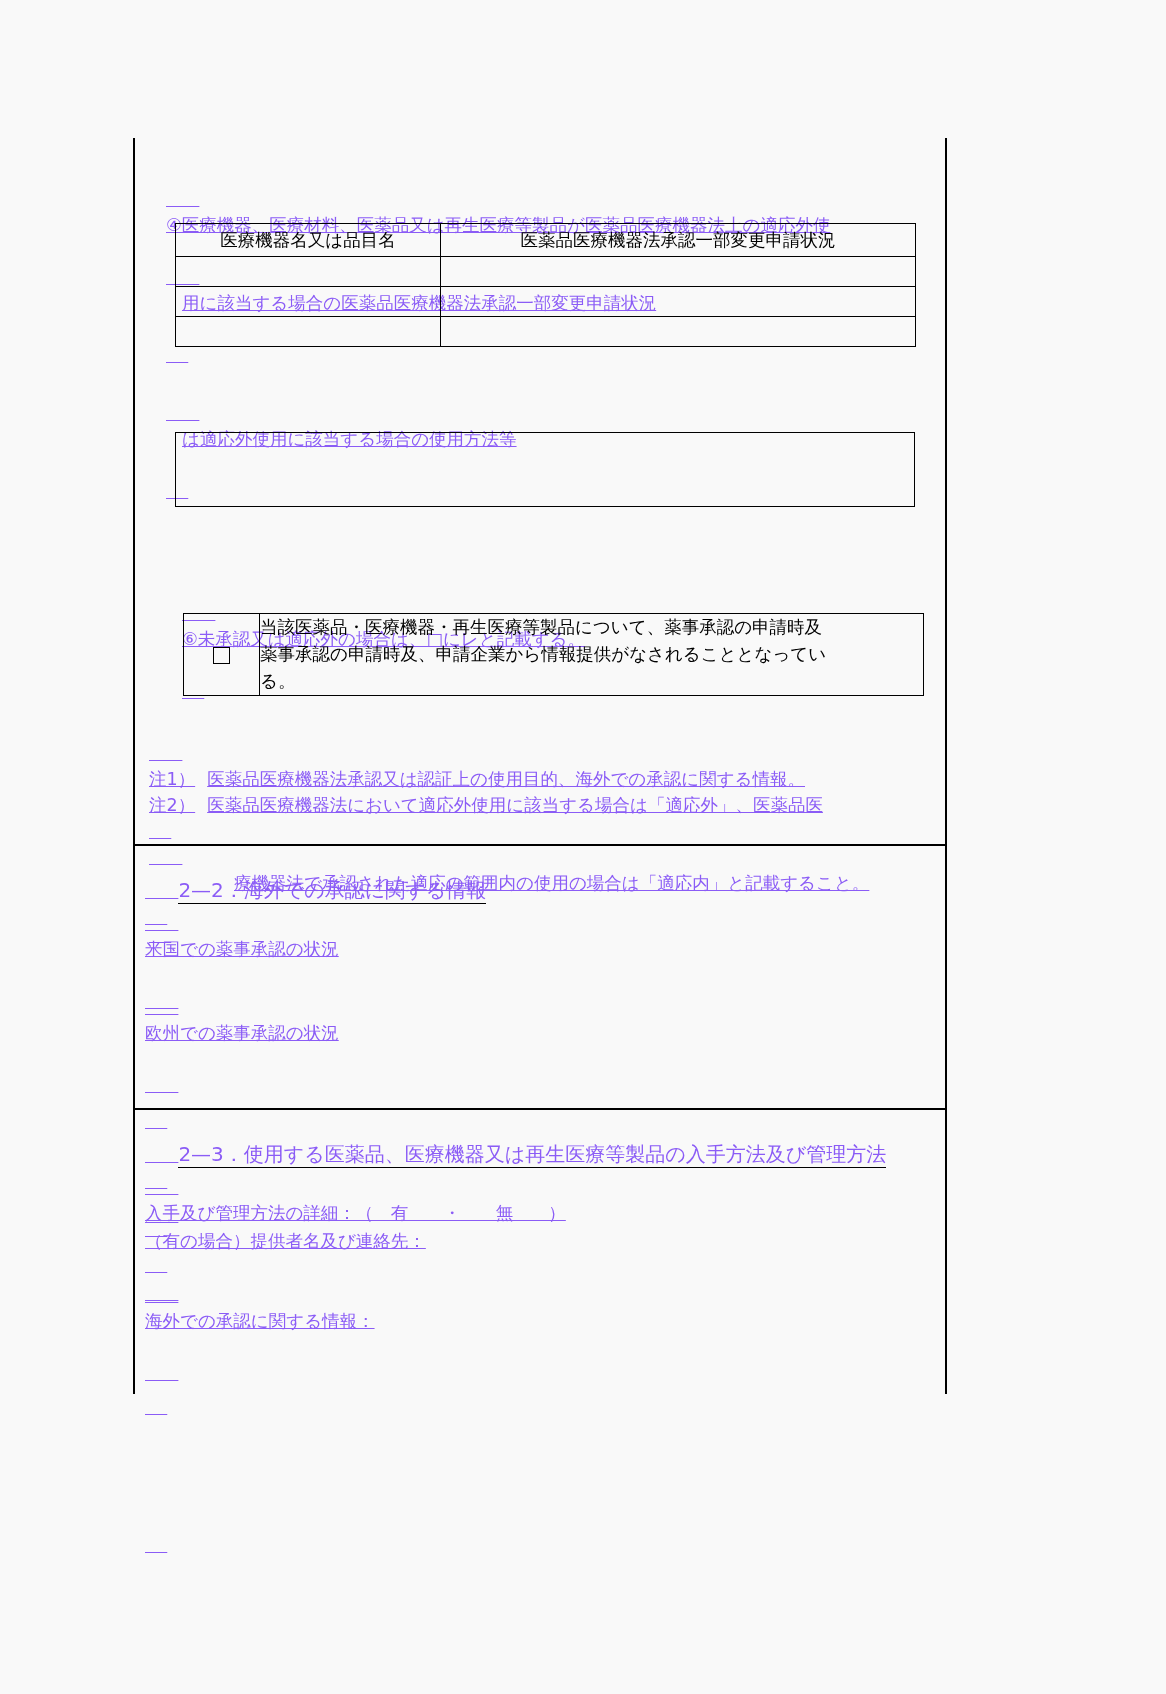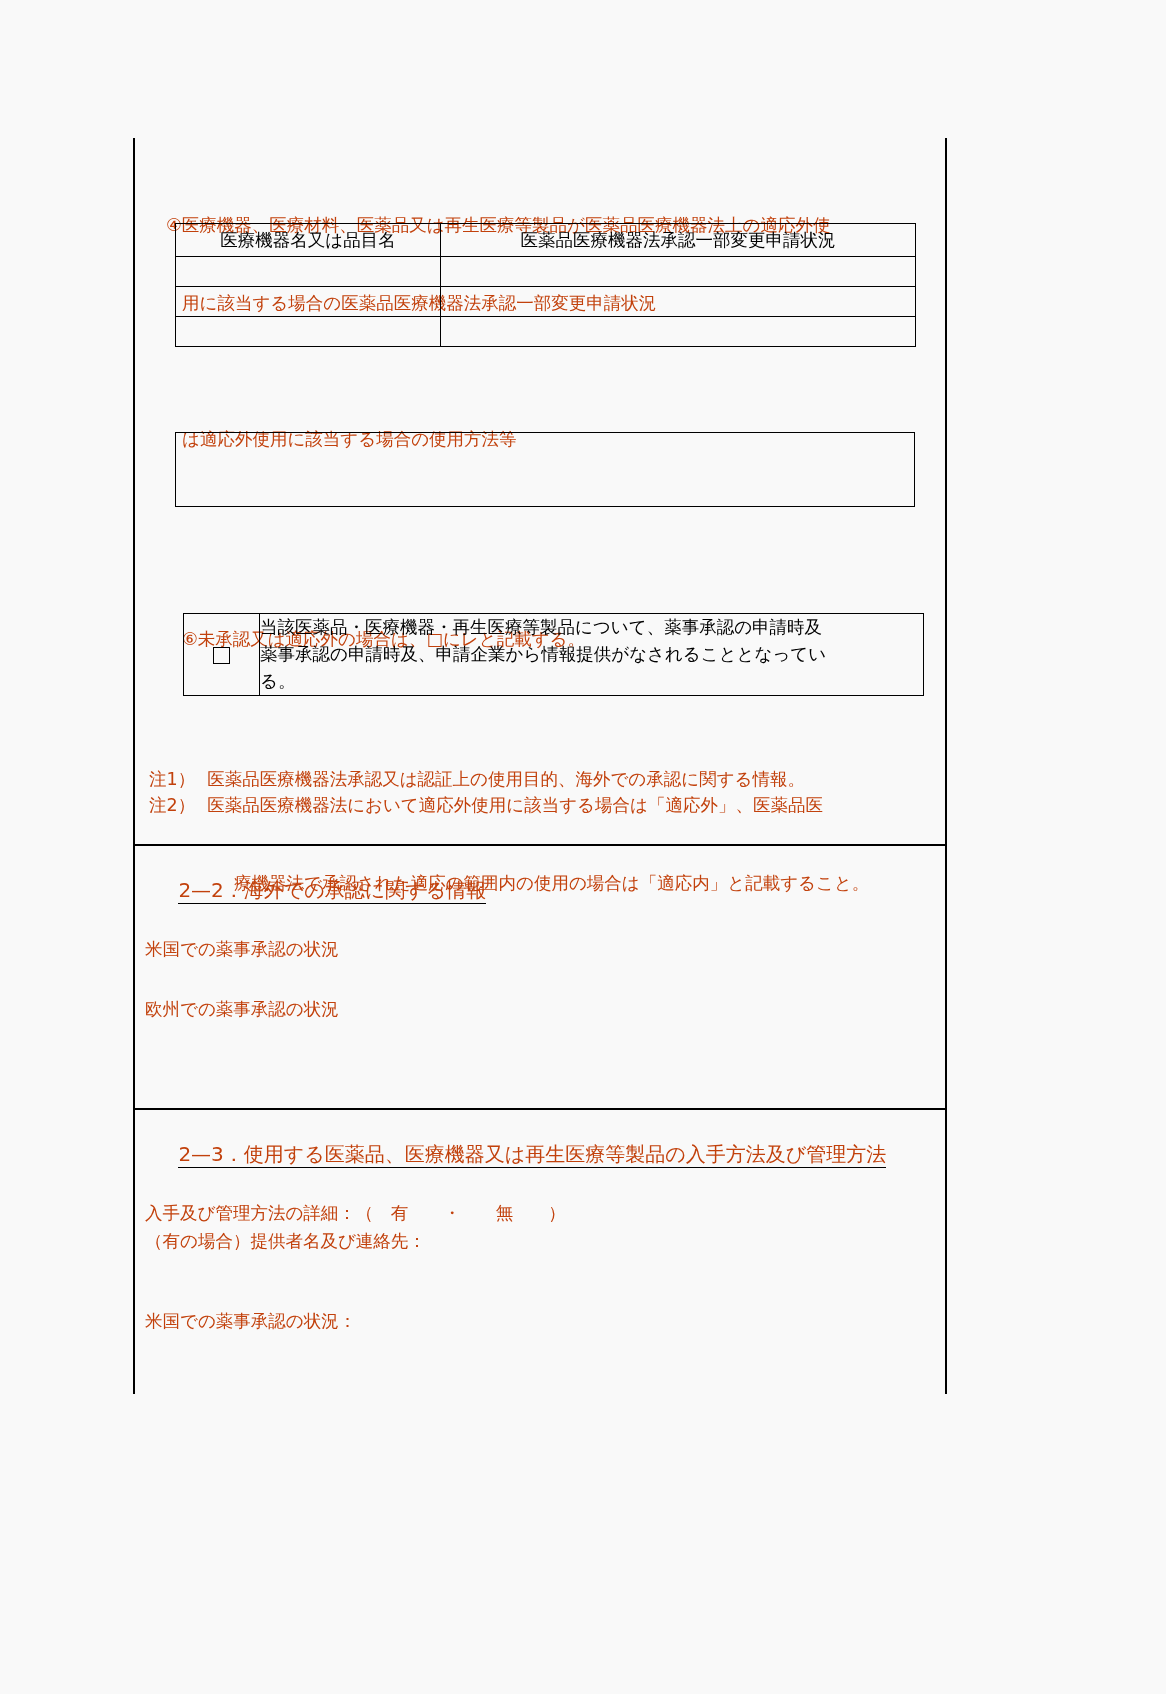--- a/index.html
+++ b/index.html
@@ -26,25 +26,26 @@
     top: 138px;
     width: 814px;          
     height: 1256px;        
     border-left: 2px solid #000;
     border-right: 2px solid #000;
     box-sizing: border-box;
   }
 
   .jp {
     font-family: "DejaVu Sans", "Liberation Sans", sans-serif;
-    color: #c2410c;
+    color: #8b5cf6;
     font-size: 17.5px;
     line-height: 26px;
     white-space: pre-wrap;
     letter-spacing: 0px;
+    text-decoration: underline;
   }
 
   .para {
     position: absolute;
     box-sizing: border-box;
   }
 
   
   table.ftable {
     border-collapse: collapse;
@@ -216,39 +217,39 @@
 
     <div class="para jp" style="left:10px; top:714px; width:790px;">
       <span class="sec-head">2—2．海外での承認に関する情報</span>
     </div>
 
     <div class="para jp" style="left:10px; top:746px; width:790px;">
       <div>米国での薬事承認の状況</div>
       <div style="min-height:68px;"></div>
     </div>
 
-    <div class="para jp" style="left:10px; top:806px; width:790px;">
+    <div class="para jp" style="left:10px; top:830px; width:790px;">
       <div>欧州での薬事承認の状況</div>
       <div style="min-height:92px;"></div>
     </div>
 
     <div class="hrule" style="top:970px;"></div>
 
     <div class="para jp" style="left:10px; top:978px; width:800px;">
       <span class="sec-head">2—3．使用する医薬品、医療機器又は再生医療等製品の入手方法及び管理方法</span>
     </div>
 
     <div class="para jp" style="left:10px; top:1010px; width:790px;">
       <div>入手及び管理方法の詳細：（　有　　・　　無　　）</div>
     </div>
 
     <div class="para jp" style="left:10px; top:1038px; width:790px;">
       <div>（有の場合）提供者名及び連絡先：</div>
       <div style="min-height:62px;"></div>
     </div>
 
     <div class="para jp" style="left:10px; top:1118px; width:790px;">
-      <div>米国での薬事承認の状況：</div>
+      <div>海外での承認に関する情報：</div>
       <div style="min-height:120px;"></div>
     </div>
 
   </div>
 </div>
 
 </body></html>

